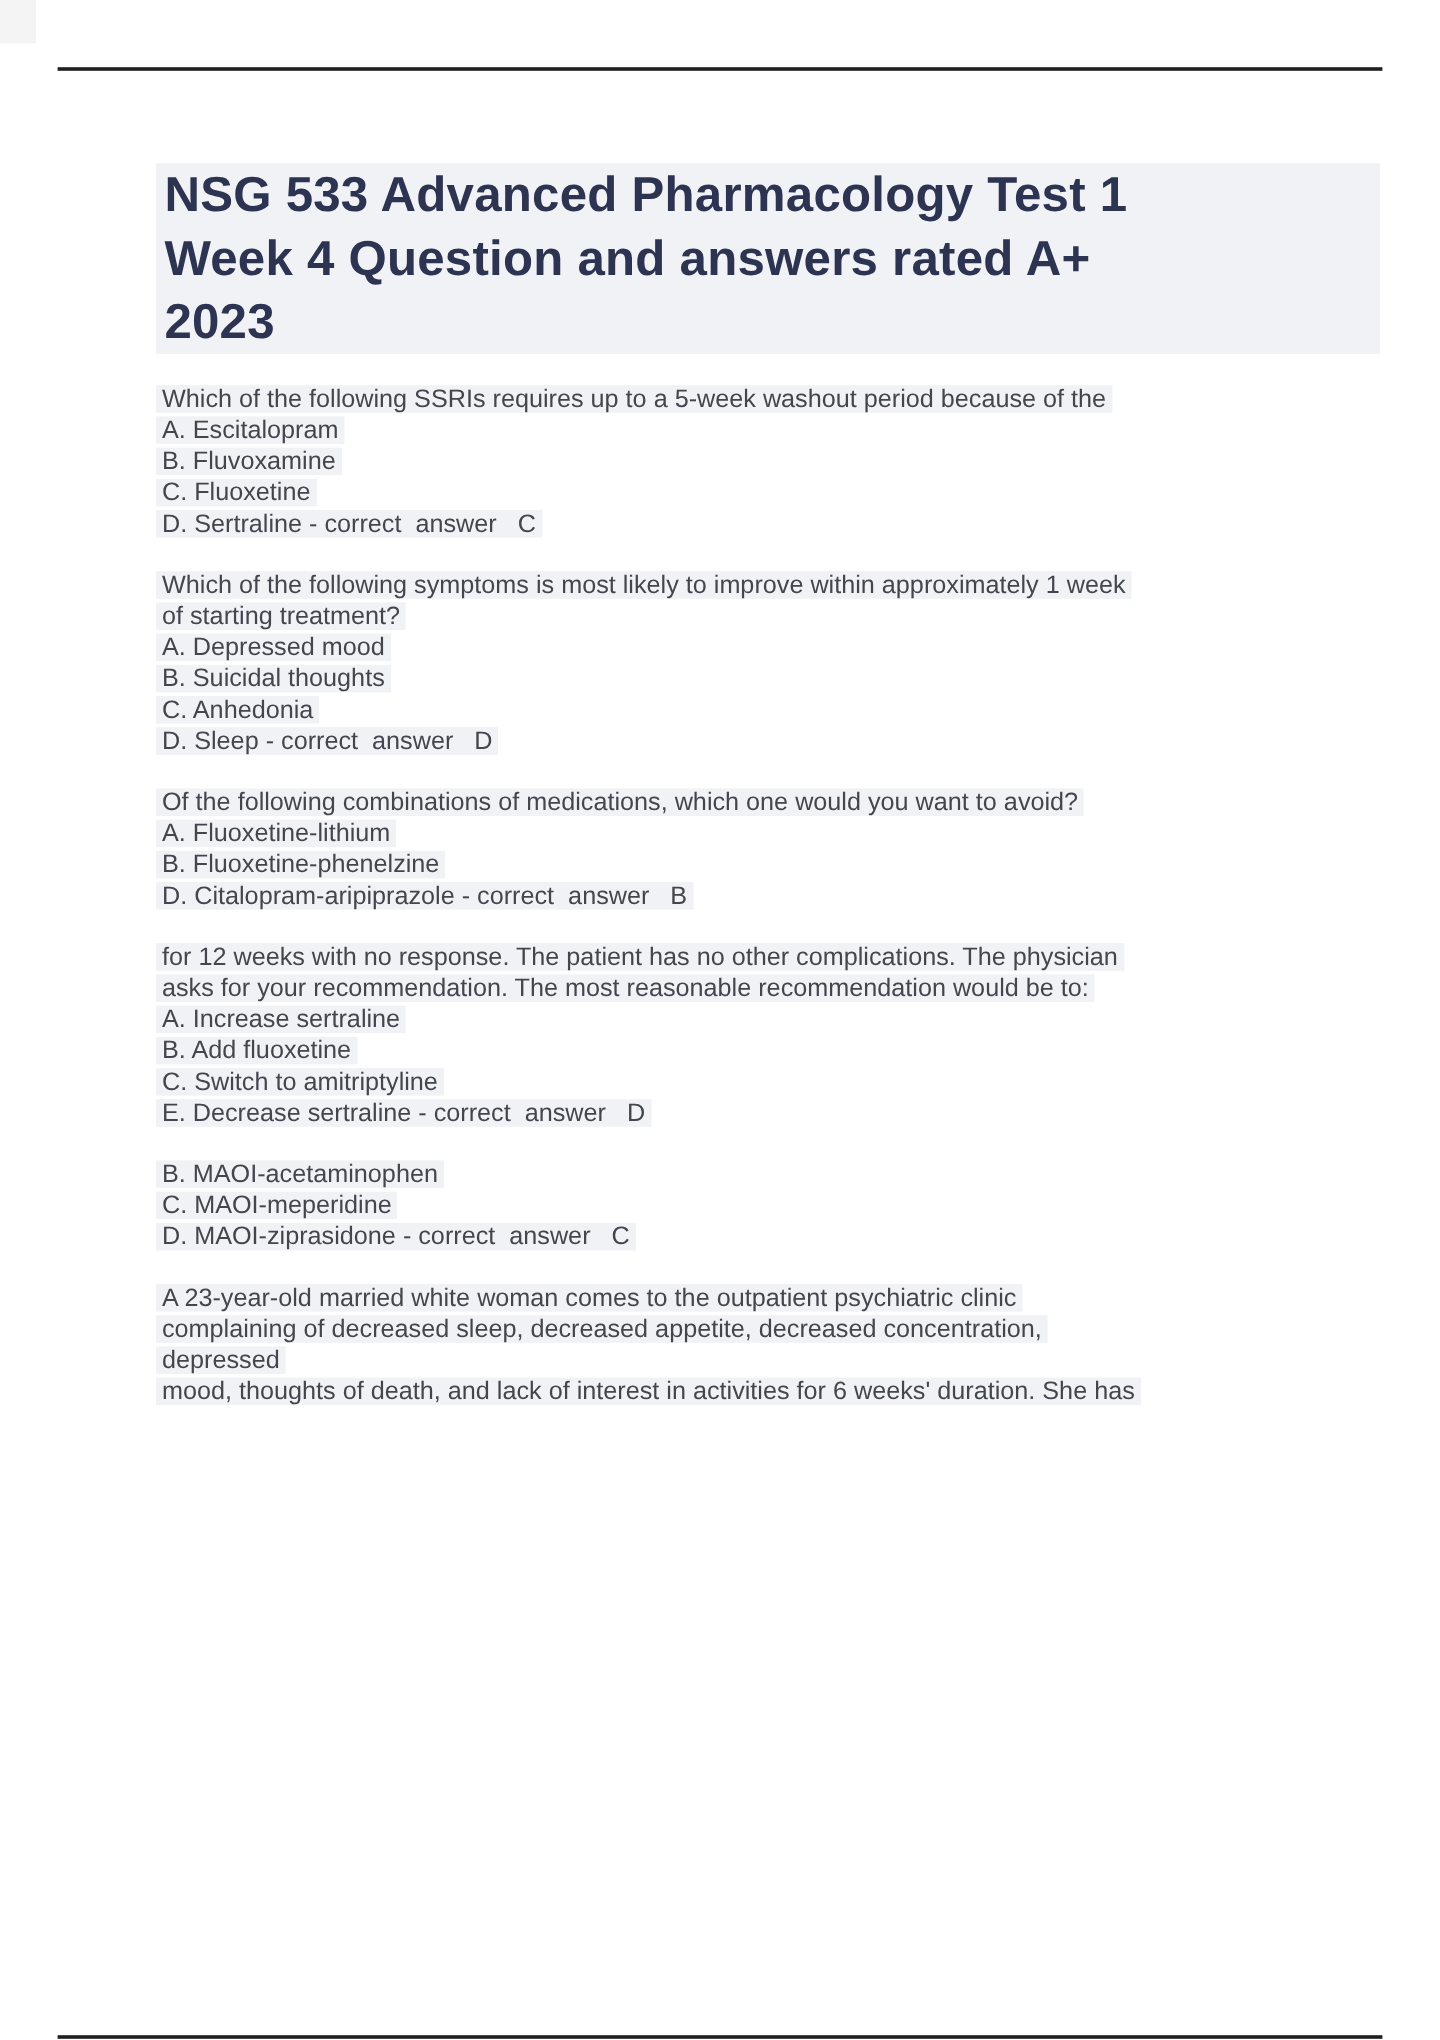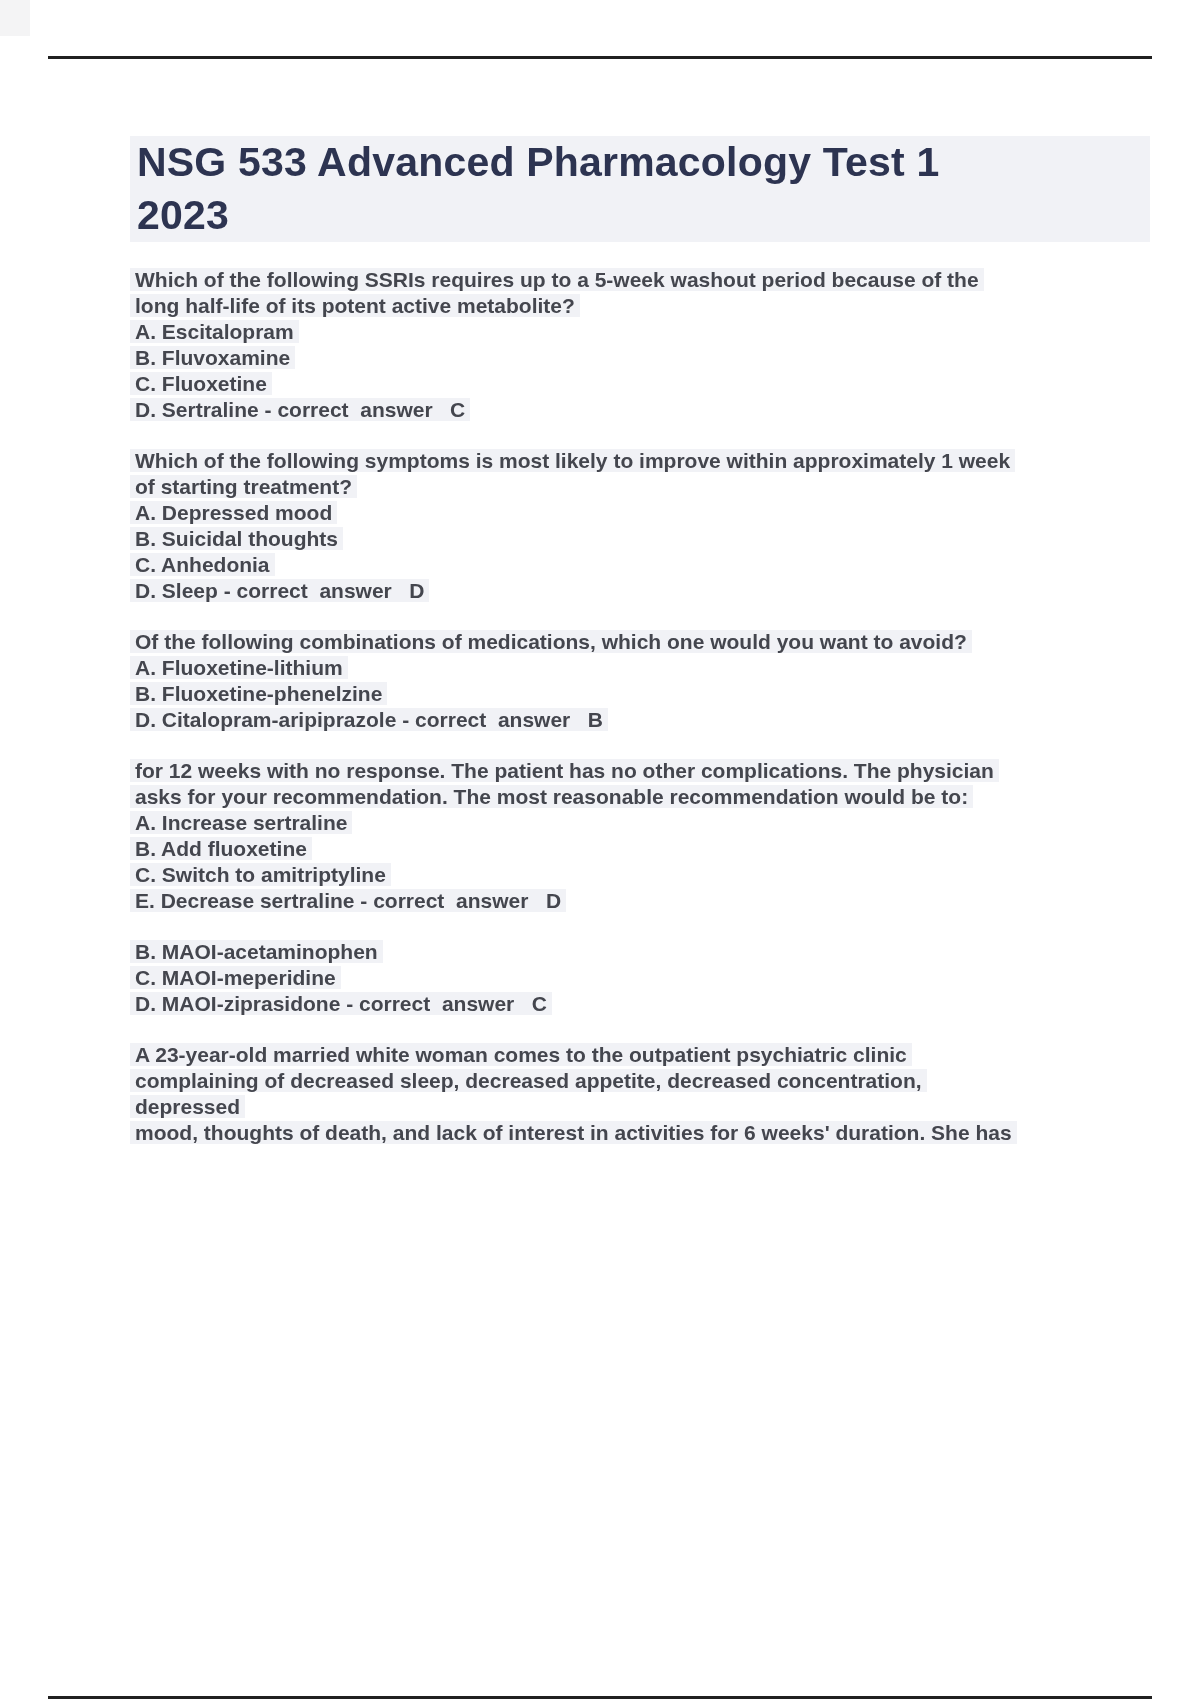--- a/index.html
+++ b/index.html
@@ -51,40 +51,39 @@
   .q {
     margin-top: 25px;
     font-size: 21px;
     line-height: 26px;
   }
   .q .line { display: block; }
   .q .line > span {
     background: var(--highlight_color, #f1f2f6);
     padding: 0 5px;
     white-space: pre-wrap;
-    font-weight: bold;
   }
 </style>
 </head>
 <body>
 
 <div class="corner-artifact"></div>
 <div class="rule top"></div>
 <div class="rule bottom"></div>
 
 <div class="content">
 
   <h1 class="doc-title" style="margin:0;">
     <span class="tline">NSG 533 Advanced Pharmacology Test 1</span>
+    <span class="tline">Week 4 Question and answers rated A+</span>
     <span class="tline">2023</span>
   </h1>
 
   <div class="q">
     <span class="line"><span>Which of the following SSRIs requires up to a 5-week washout period because of the</span></span>
-    <span class="line"><span>long half-life of its potent active metabolite?</span></span>
     <span class="line"><span>A. Escitalopram</span></span>
     <span class="line"><span>B. Fluvoxamine</span></span>
     <span class="line"><span>C. Fluoxetine</span></span>
     <span class="line"><span>D. Sertraline - correct  answer   C</span></span>
   </div>
 
   <div class="q">
     <span class="line"><span>Which of the following symptoms is most likely to improve within approximately 1 week</span></span>
     <span class="line"><span>of starting treatment?</span></span>
     <span class="line"><span>A. Depressed mood</span></span>

